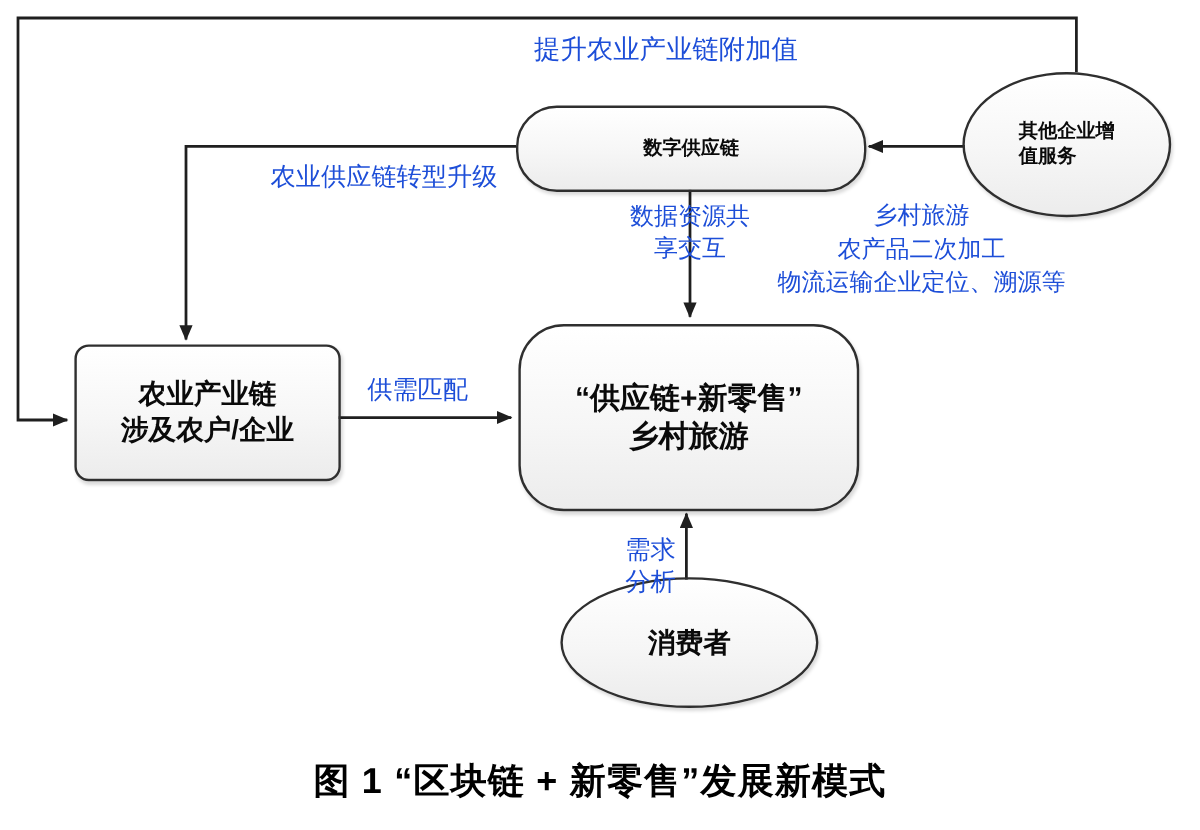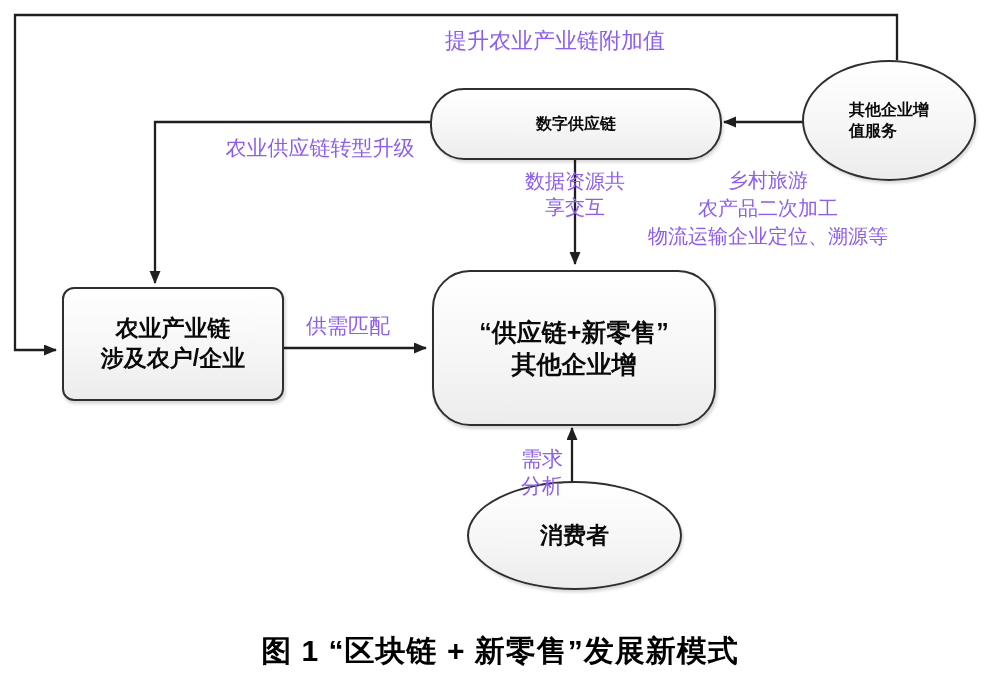--- a/index.html
+++ b/index.html
@@ -40,21 +40,21 @@
   .node .txt {
     white-space: pre-line;
     line-height: 1.3;
   }
   .node .txt.align-left { text-align: left; }
   .rounded { border-radius: 36px; }
   .ellipse { border-radius: 50%; }
 
   .lbl {
     position: absolute;
-    color: #8b5cf6;
+    color: #1d4ed8;
     white-space: pre-line;
     text-align: center;
     font-weight: 500;
     line-height: 1.28;
   }
 
   .caption {
     position: absolute;
     left: 0;
     top: 631px;
@@ -100,21 +100,21 @@
 值服务</span>
   </div>
 
   <div class="node rounded" style="left:62px; top:287px; width:218px; height:110px; font-size:23px; border-radius:12px;">
     <span class="txt">农业产业链
 涉及农户/企业</span>
   </div>
 
   <div class="node rounded" style="left:432px; top:270px; width:280px; height:152px; font-size:25px; border-radius:38px;">
     <span class="txt">“供应链+新零售”
-其他企业增</span>
+乡村旅游</span>
   </div>
 
   <div class="node ellipse" style="left:467px; top:481px; width:211px; height:105px; font-size:23px;">
     <span class="txt">消费者</span>
   </div>
 
   <div class="lbl" style="left:420px; top:27px; width:270px; font-size:22px;">提升农业产业链附加值</div>
 
   <div class="lbl" style="left:200px; top:135px; width:240px; font-size:21px;">农业供应链转型升级</div>
 

